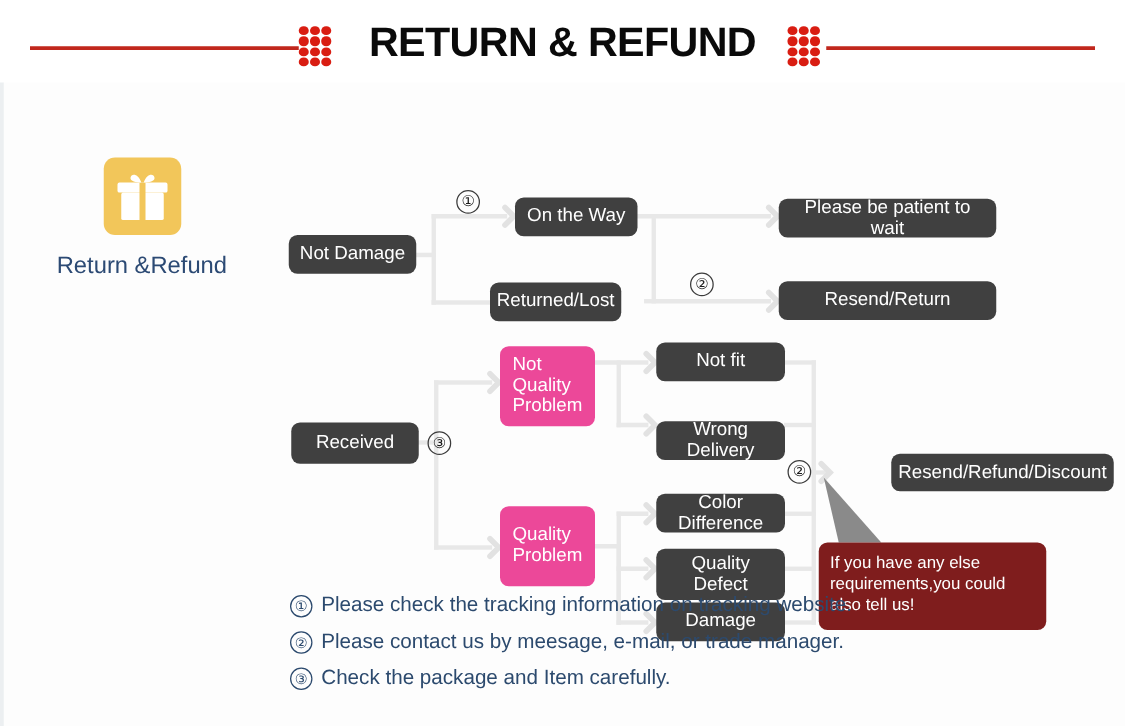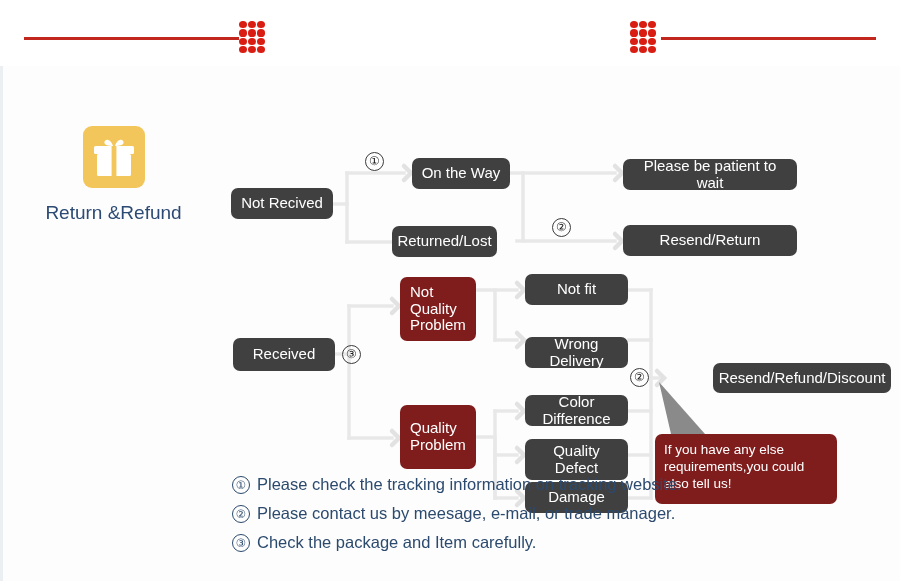--- a/index.html
+++ b/index.html
@@ -89,21 +89,21 @@
     font-size: 15px;
     display: flex;
     align-items: center;
     justify-content: center;
     text-align: center;
     padding: 0 7px;
     line-height: 1.12;
     white-space: pre-line;
   }
   .node.left-align { justify-content: flex-start; text-align: left; padding-left: 10px; }
-  .node.dark { background: #7f1d1d; }
+  .node.dark { background: #ec4899; }
 
   .cnum {
     position: absolute;
     width: 19px; height: 19px;
     border: 1.4px solid #3b3b3b;
     border-radius: 50%;
     color: #1c1c1c;
     font-size: 12px;
     font-family: "Liberation Serif", serif;
     display: flex; align-items: center; justify-content: center;
@@ -181,20 +181,21 @@
         <i></i>
         <i></i>
         <i></i>
         <i></i>
         <i></i>
         <i></i>
         <i></i>
         <i></i>
     </div>
 
+    <div id="title">RETURN &amp; REFUND</div>
   </div>
 
   <div id="panel">
 
     <div id="brand">
       <div id="gift-tile">
         <svg class="gsvg" width="44" height="44" viewBox="0 0 44 44" aria-hidden="true">
           <rect x="2" y="11" width="40" height="8" rx="1.5" fill="#ffffff"></rect>
           <rect x="5" y="19" width="34" height="22" rx="1.5" fill="#ffffff"></rect>
           <rect x="19.6" y="11" width="4.8" height="30" fill="#f2c65a"></rect>
@@ -258,21 +259,21 @@
           <use href="#chev" x="389" y="372"></use>
           <use href="#chev" x="514" y="224"></use>
           <use href="#chev" x="514" y="274"></use>
           <use href="#chev" x="514" y="345"></use>
           <use href="#chev" x="514" y="389"></use>
           <use href="#chev" x="514" y="432"></use>
           <use href="#chev" x="654" y="312"></use>
         </g>
       </svg>
 
-      <div class="node" style="left:228px;top:122px;width:102px;height:31px;">Not Recived</div>
+      <div class="node" style="left:228px;top:122px;width:102px;height:31px;">Not Damage</div>
 
       <div class="node" style="left:409px;top:92px;width:98px;height:31px;">On the Way</div>
 
       <div class="node" style="left:389px;top:160px;width:105px;height:31px;">Returned/Lost</div>
 
       <div class="node" style="left:620px;top:93px;width:174px;height:31px;">Please be patient to wait</div>
 
       <div class="node" style="left:620px;top:159px;width:174px;height:31px;">Resend/Return</div>
 
       <div class="node" style="left:230px;top:272px;width:102px;height:33px;">Received</div>

